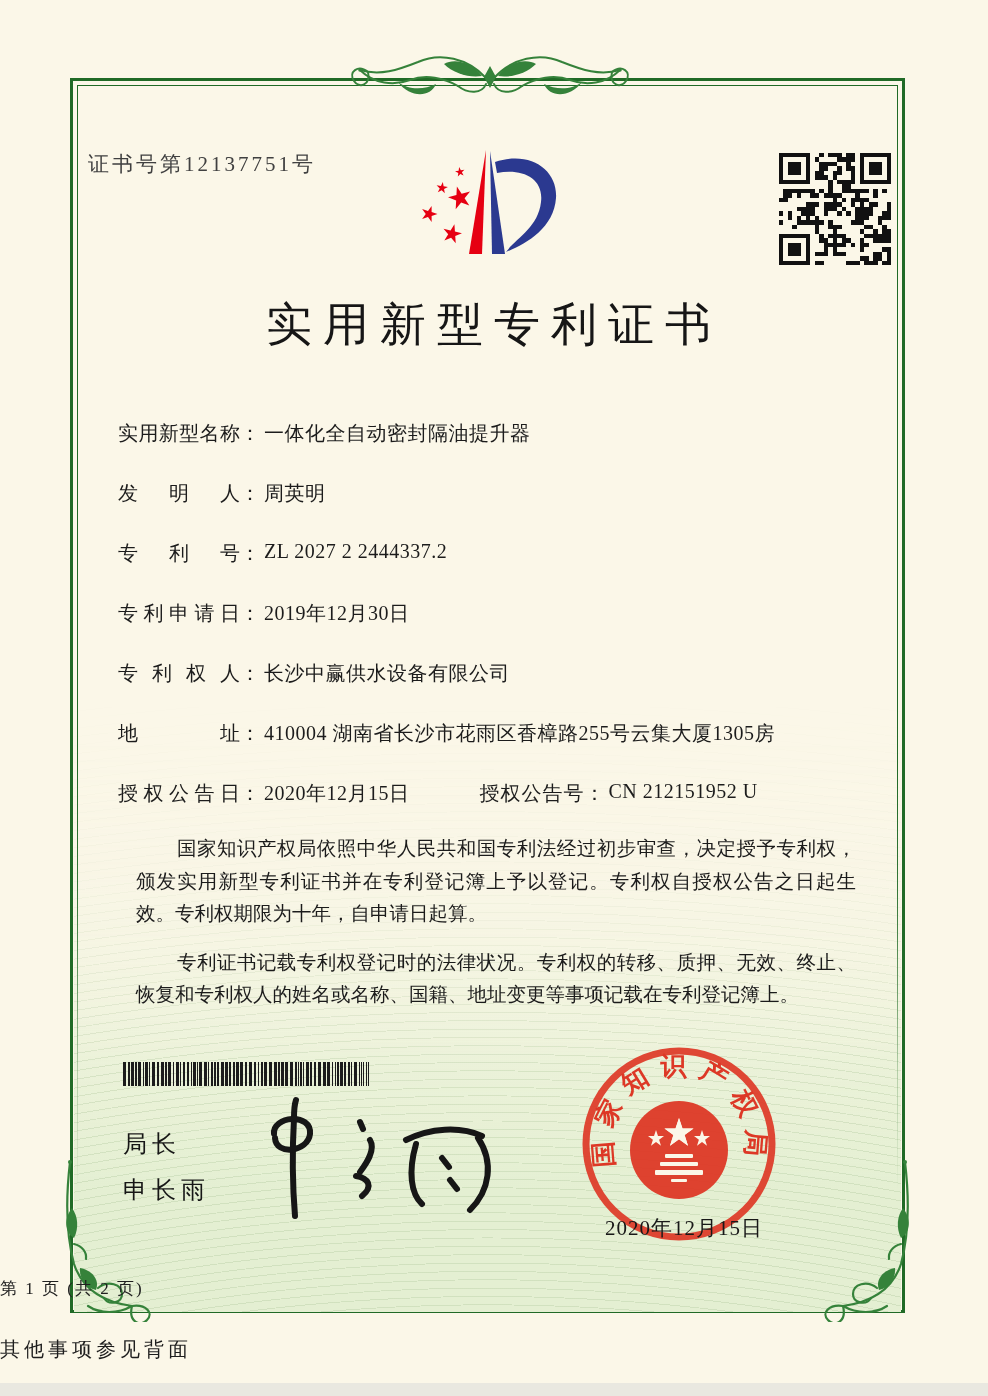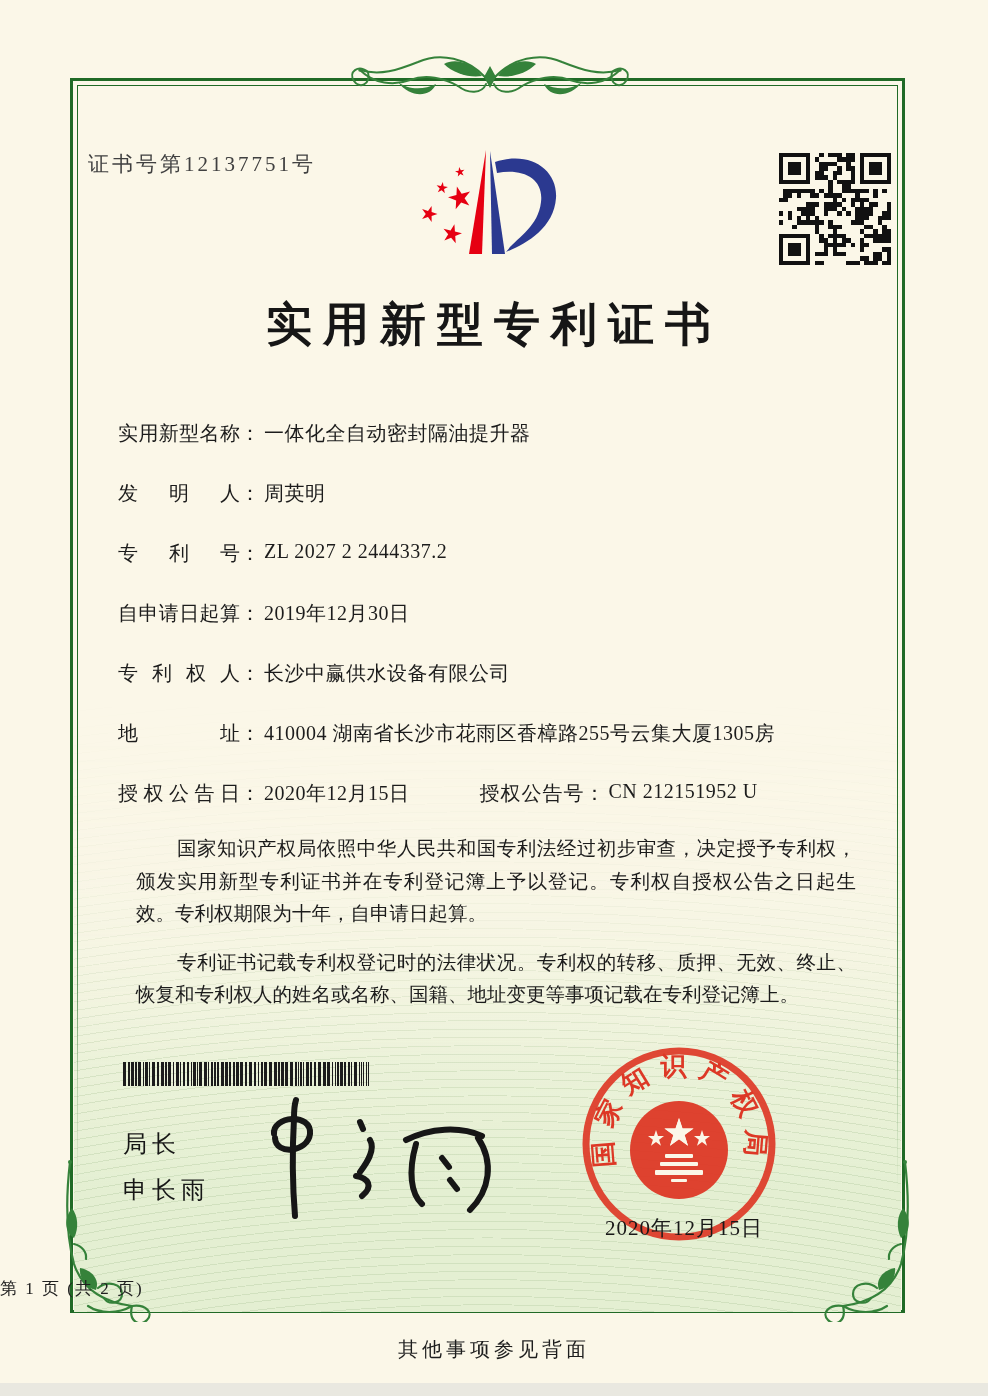--- a/index.html
+++ b/index.html
@@ -30,21 +30,21 @@
     pointer-events:none;
   }
   .scan-edge{position:absolute;left:0;bottom:0;width:988px;height:13px;background:#e9e8e0;}
 
   
   .cert-no{position:absolute;left:88px;top:150px;font-size:21px;letter-spacing:3px;color:#404040;}
   .logo{position:absolute;left:412px;top:136px;width:150px;height:130px;}
   .qr{position:absolute;left:779px;top:153px;width:112px;height:112px;}
   .title{
     position:absolute;left:0;top:294px;width:988px;text-align:center;
-    font-size:46px;font-weight:bold;letter-spacing:11px;color:#161616;
+    font-size:46px;font-weight:normal;letter-spacing:11px;color:#161616;
   }
 
   
   .fields{position:absolute;left:118px;top:420px;width:760px;font-size:20px;color:#1c1c1c;}
   .frow{height:60px;display:flex;align-items:flex-start;white-space:nowrap;}
   .flabel{display:inline-block;width:122px;text-align:justify;text-align-last:justify;}
   .fcolon{display:inline-block;width:24px;}
   .fvalue{letter-spacing:0.5px;}
   .flabel2{margin-left:70px;letter-spacing:1px;}
 
@@ -64,21 +64,21 @@
   .seal{position:absolute;left:573px;top:1038px;width:212px;height:212px;}
   .seal-date{
     position:absolute;left:588px;top:1214px;width:192px;text-align:center;
     font-size:21px;color:#181818;letter-spacing:1px;
   }
   .page-number{
     position:absolute;left:0;top:1277px;width:988px;text-align:left;
     font-size:17px;letter-spacing:2px;color:#202020;
   }
   .back-note{
-    position:absolute;left:0;top:1336px;width:988px;text-align:center;
+    position:absolute;left:0;top:1336px;width:988px;text-align:left;
     font-size:20px;letter-spacing:4px;color:#1d1d1d;
   }
 
   
   .ornament-top{position:absolute;left:340px;top:46px;width:300px;height:76px;}
   .ornament-bl{position:absolute;left:58px;top:1156px;width:170px;height:166px;}
   .ornament-br{position:absolute;left:747px;top:1156px;width:170px;height:166px;transform:scaleX(-1);}
   svg{display:block;}
 </style>
 </head>
@@ -383,21 +383,21 @@
         <span class="flabel">发明人</span>
         <span class="fcolon">：</span>
         <span class="fvalue">周英明</span>
       </div>
       <div class="frow">
         <span class="flabel">专利号</span>
         <span class="fcolon">：</span>
         <span class="fvalue">ZL 2027 2 2444337.2</span>
       </div>
       <div class="frow">
-        <span class="flabel">自申请日起算</span>
+        <span class="flabel">专利申请日</span>
         <span class="fcolon">：</span>
         <span class="fvalue">2019年12月30日</span>
       </div>
       <div class="frow">
         <span class="flabel">专利权人</span>
         <span class="fcolon">：</span>
         <span class="fvalue">长沙中赢供水设备有限公司</span>
       </div>
       <div class="frow">
         <span class="flabel">地址</span>

